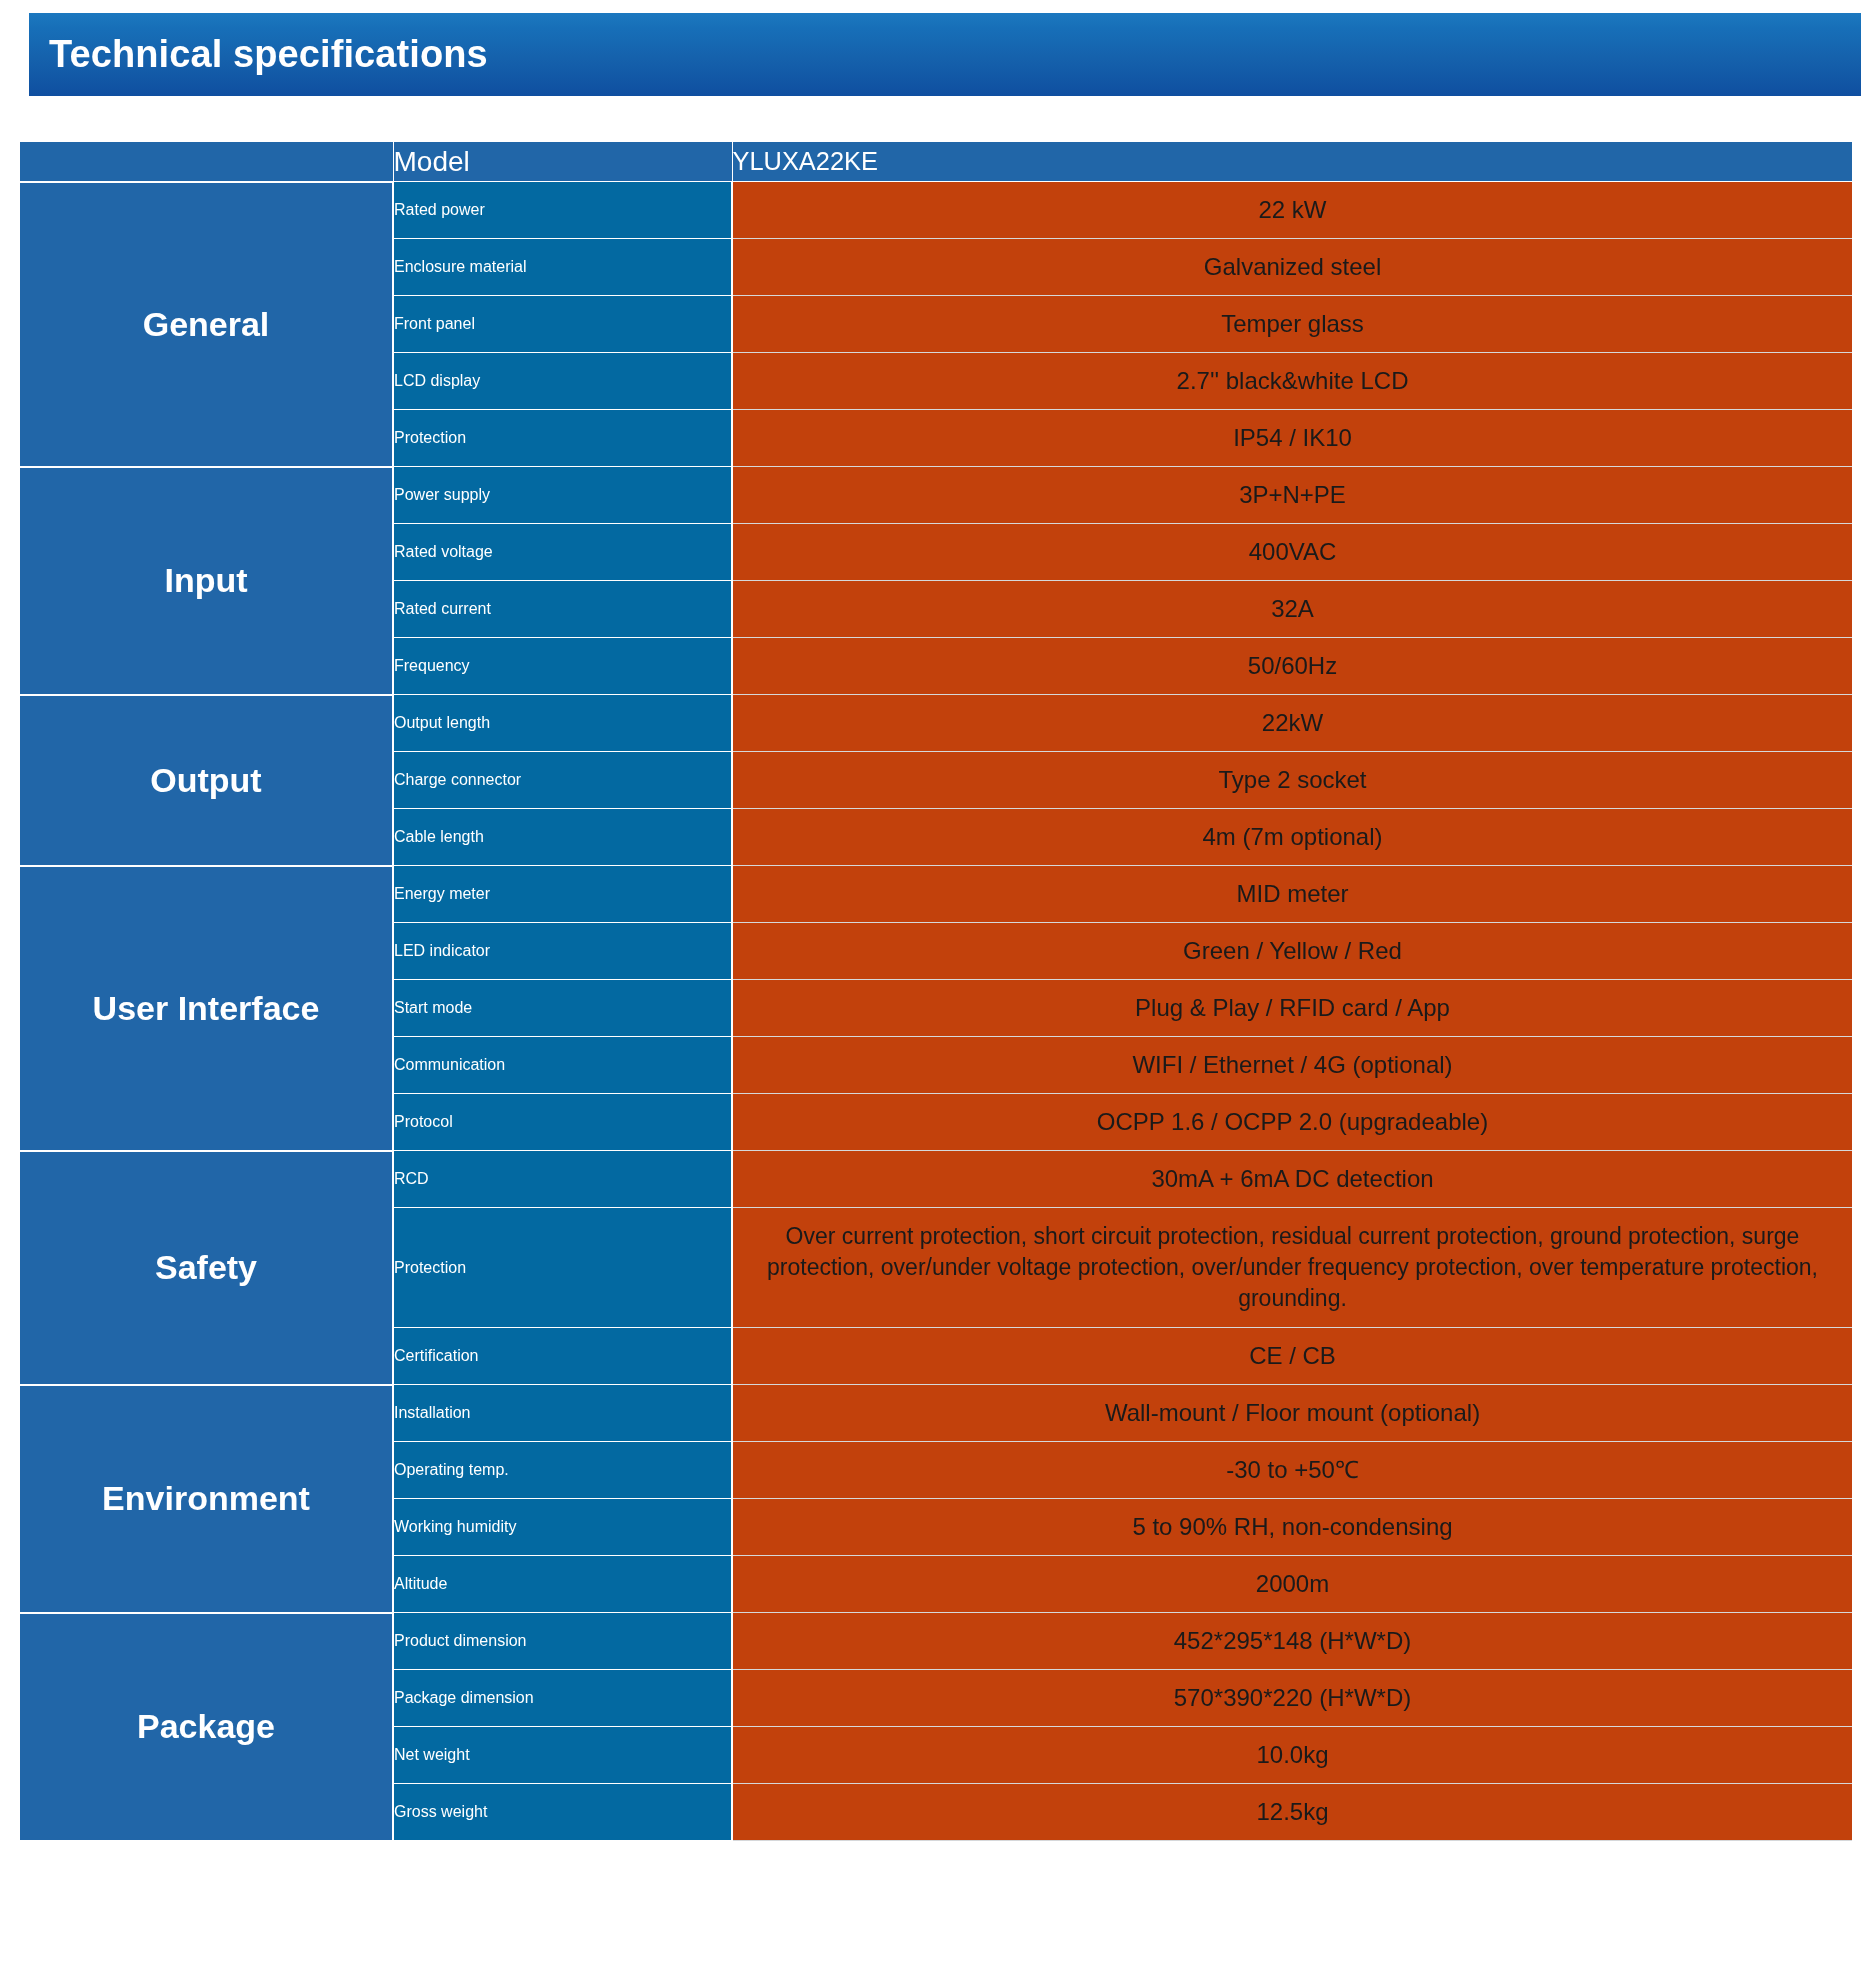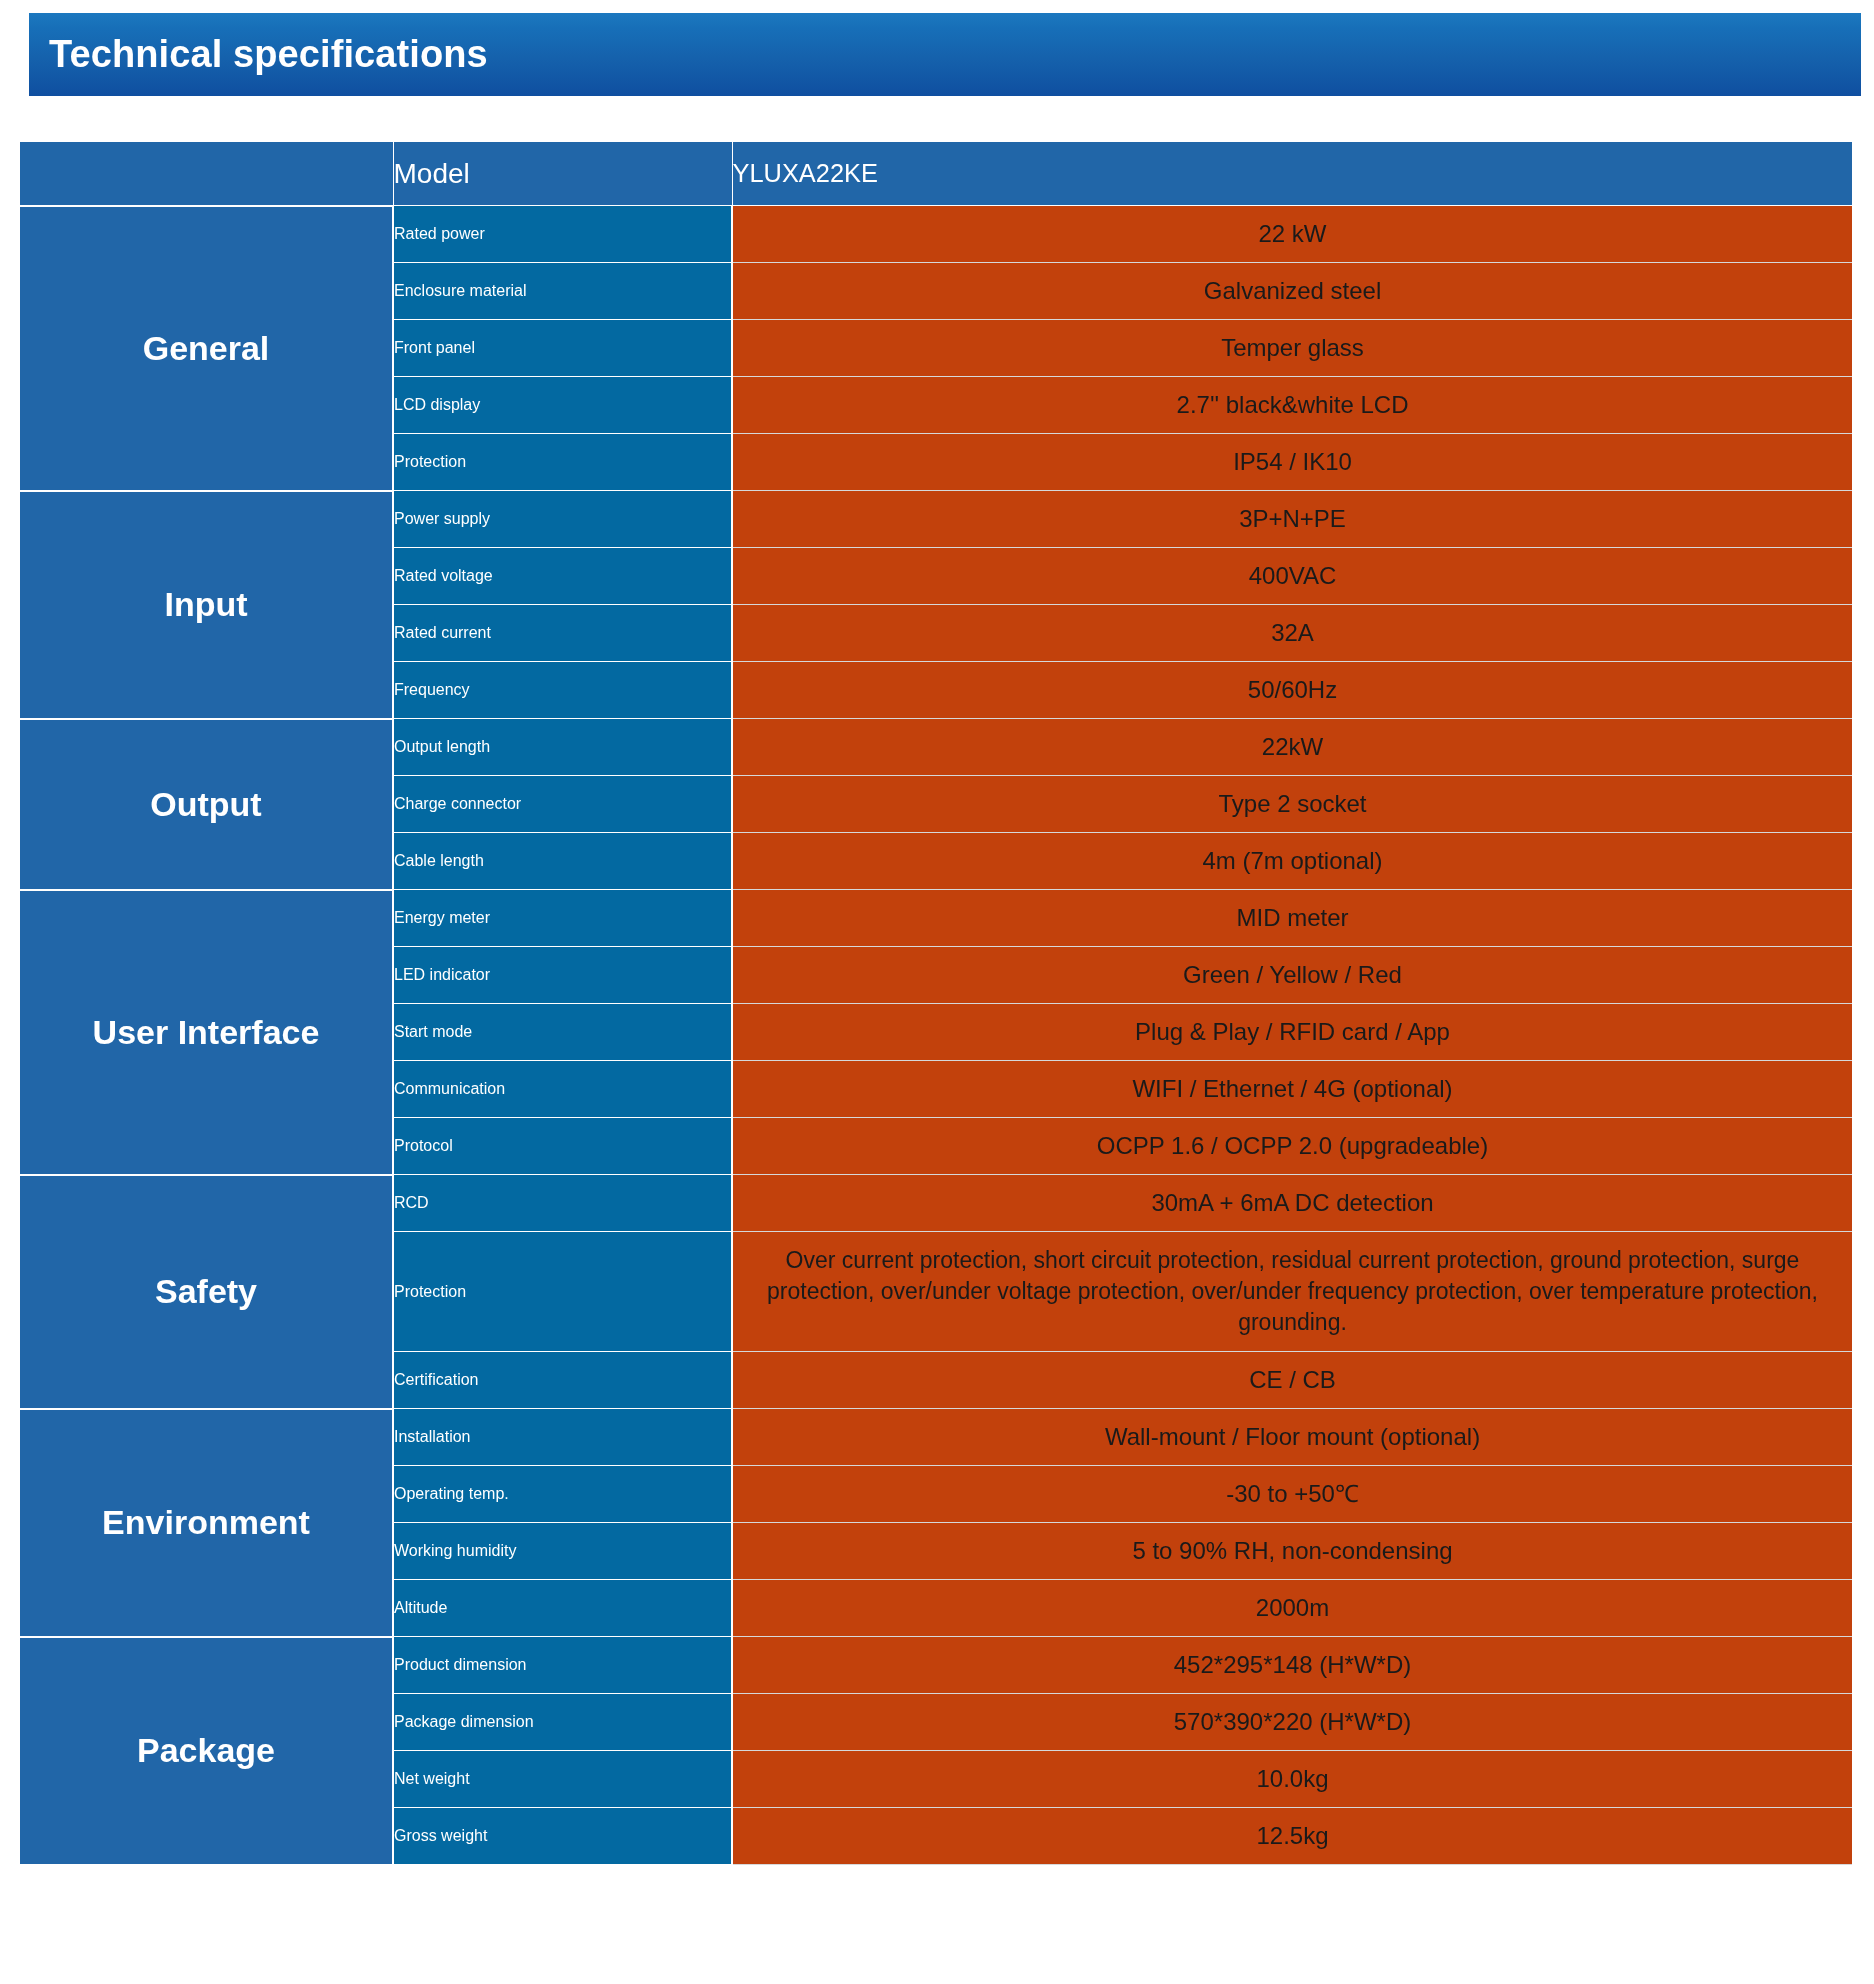--- a/index.html
+++ b/index.html
@@ -61,21 +61,21 @@
     vertical-align: middle;
     box-sizing: border-box;
   }
 
   
   .model-head-left,
   .model-head-label,
   .model-head-value {
     background: #2166a8;
     color: #ffffff;
-    height: 64px;
+    height: 40px;
     border: 1.4px solid #ffffff;
   }
   .model-head-left { border-left: none; }
   .model-head-label {
     font-size: 28px;
     padding-left: 15.6px;
     text-align: left;
   }
   .model-head-value {
     font-size: 25.4px;

